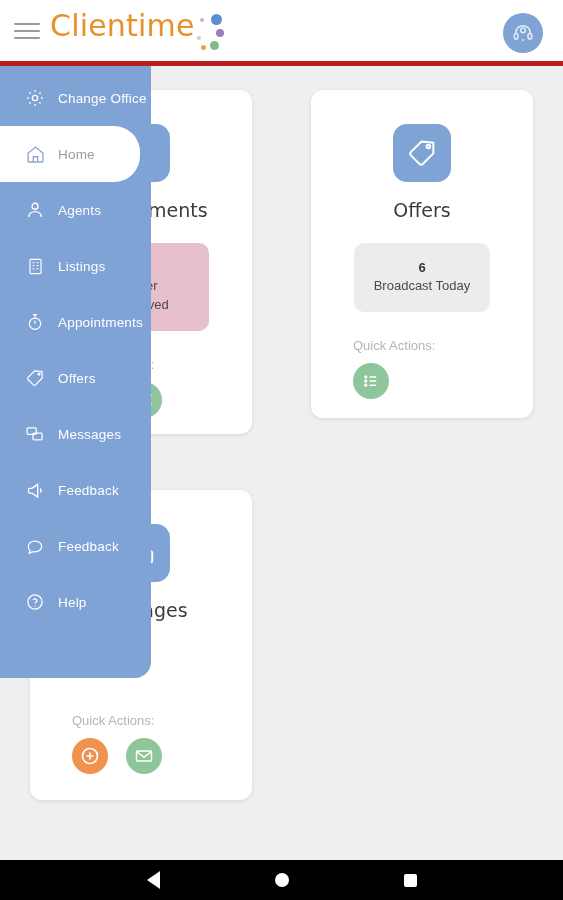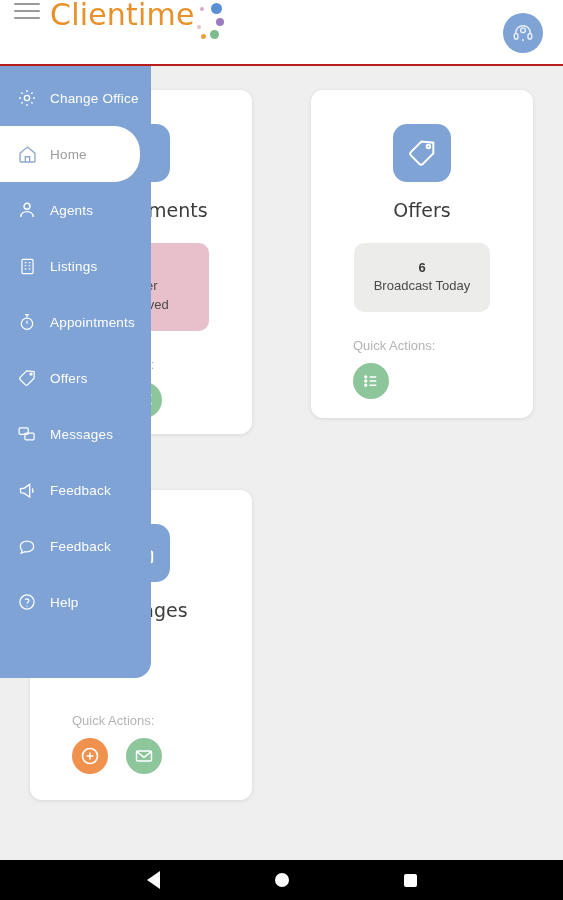--- a/index.html
+++ b/index.html
@@ -9,22 +9,22 @@
     font-family: "Liberation Sans", sans-serif;
     overflow: hidden;
   }
   #app { position: relative; width: 563px; height: 900px; background: #efefef; }
 
   
   .header {
     position: absolute; top: 0; left: 0;
     width: 563px; height: 66px;
     background: #ffffff;
-    border-bottom: 2px solid #b91c1c;
-    display: flex; 
+    border-bottom: 5px solid #b91c1c;
+    display: flex; align-items: center;
     z-index: 30;
   }
   .hamburger {
     margin-left: 14px; width: 26px; height: 22px;
     display: flex; flex-direction: column; justify-content: center; gap: 5px;
     cursor: pointer;
   }
   .hamburger span { display: block; height: 2px; background: #9a9a9a; border-radius: 1px; }
   .brand-wrap { position: relative; margin-left: 10px; display: flex; align-items: flex-start; }
   .brand {
@@ -82,21 +82,21 @@
   .qa-orange { background: #f0914e; }
 
   
   .drawer {
     position: absolute; left: 0; top: 66px; width: 151px; height: 612px;
     background: #7ea3d4; border-bottom-right-radius: 16px; border-top-right-radius: 0;
     z-index: 20; overflow: hidden;
   }
   .nav-item {
     position: relative; height: 56px; display: flex; align-items: center;
-    padding-left: 14px; cursor: pointer;
+    padding-left: 22px; cursor: pointer;
   }
   .nav-ico { width: 26px; display: flex; align-items: center; justify-content: center; }
   .nav-lbl { margin-left: 10px; font-size: 13.5px; color: #ffffff; letter-spacing: .2px; }
   .nav-item.active {
     background: #ffffff; border-top-right-radius: 26px; border-bottom-right-radius: 26px;
     width: 140px;
   }
   .nav-item.active .nav-lbl { color: #9c9c9c; }
 
   

